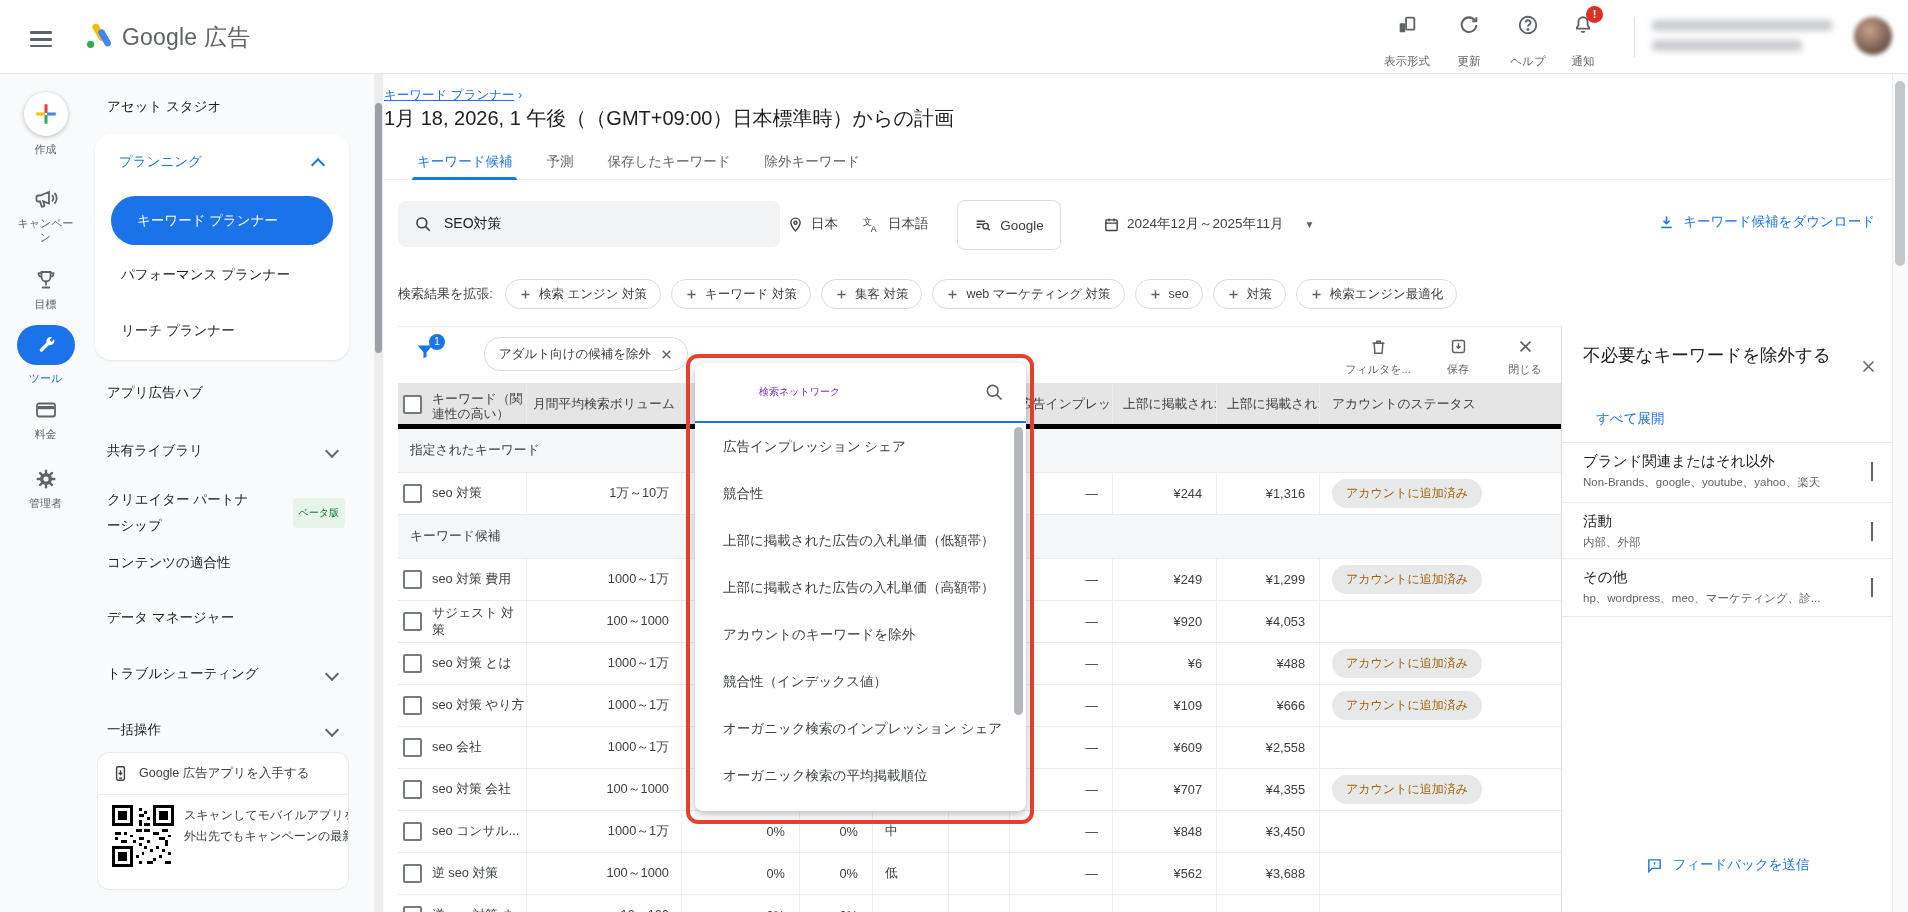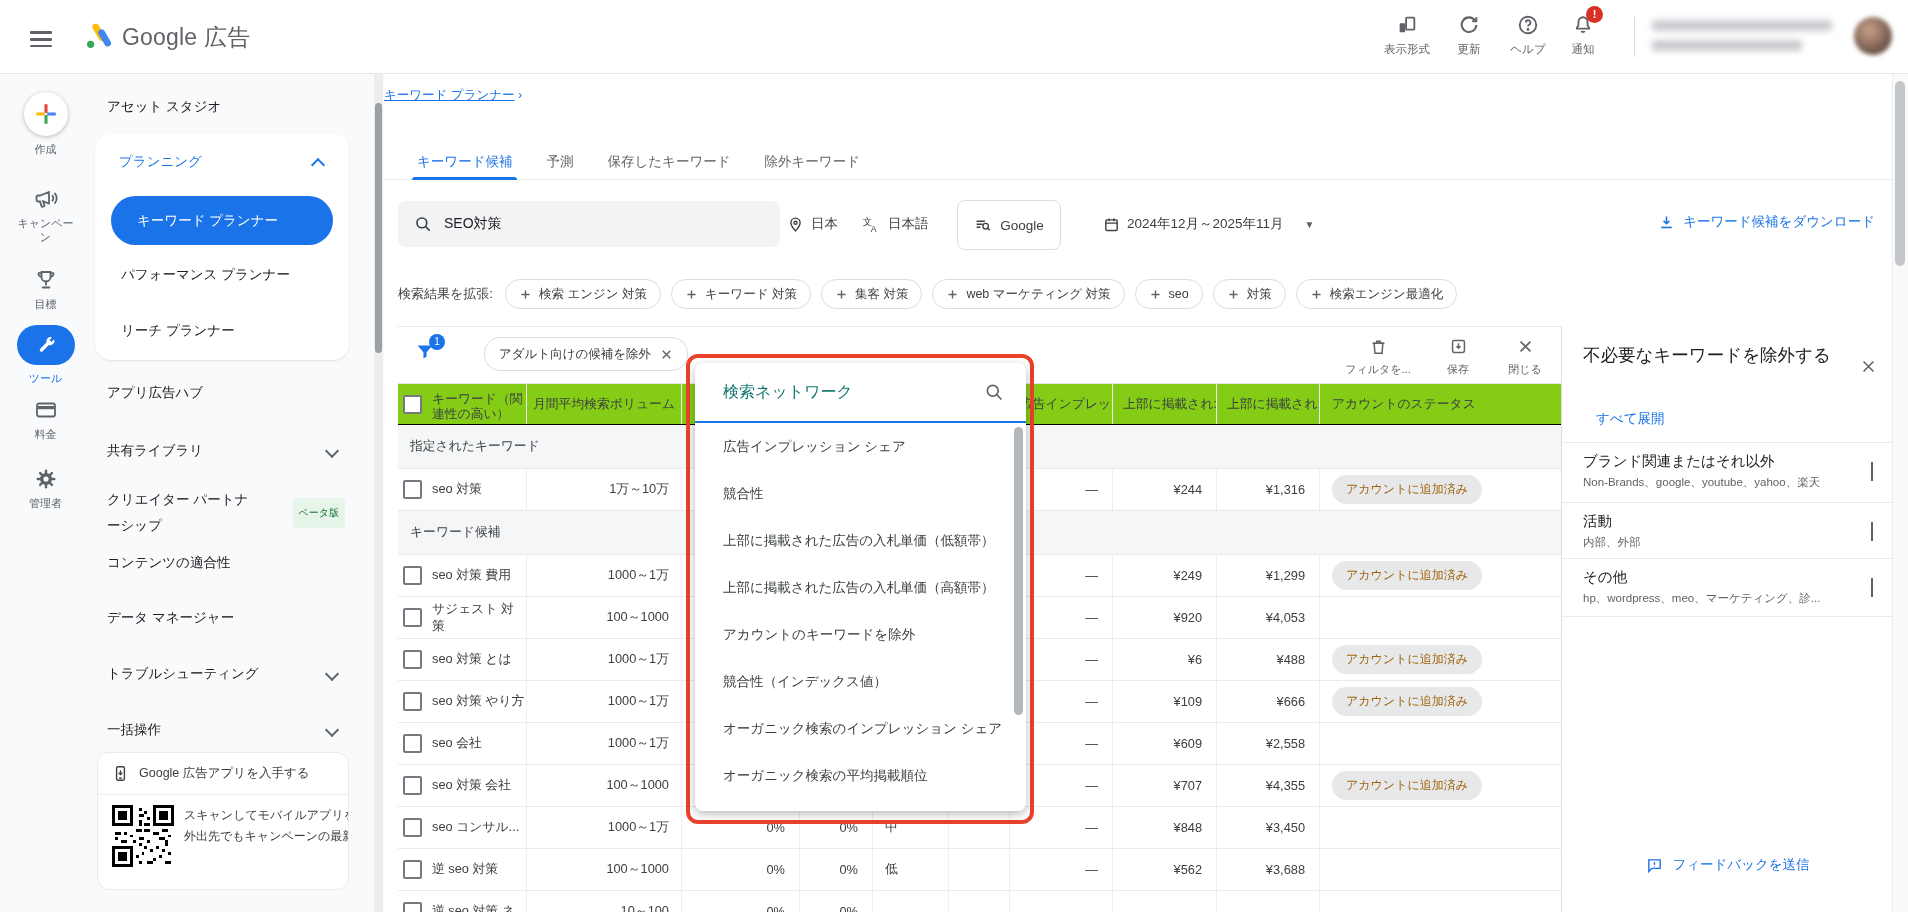--- a/index.html
+++ b/index.html
@@ -8,21 +8,21 @@
   .abs{position:absolute;}
   svg{display:block;}
   
   .topbar{position:absolute;top:0;left:0;width:1908px;height:73px;background:#fff;border-bottom:1px solid #e4e6e8;z-index:30;}
   .burger span{display:block;width:22px;height:2.4px;background:#5f6368;margin:4.4px 0;border-radius:1px;}
   .prodname{font-size:23px;color:#5f6368;letter-spacing:.2px;}
   .topsearch{position:absolute;left:280px;top:13px;width:486px;height:46px;border:1px solid #d7dadd;border-radius:8px;
     display:flex;align-items:center;gap:12px;padding:0 16px;box-sizing:border-box;background:#fff;color:#5f6368;font-size:14.5px;}
   .topact{position:absolute;top:12px;width:64px;text-align:center;color:#5f6368;}
   .topact .ic{height:26px;display:flex;justify-content:center;align-items:center;}
-  .topact .lb{font-size:11.5px;margin-top:4px;}
+  .topact .lb{font-size:11.5px;margin-top:16px;}
   .badge{position:absolute;top:-6px;right:12px;width:17px;height:17px;border-radius:50%;background:#d93025;color:#fff;
     font-size:11px;line-height:17px;text-align:center;font-weight:bold;}
   .blurbar{height:11px;border-radius:3px;background:#c9cbcf;filter:blur(3px);}
   .avatar{width:38px;height:38px;border-radius:50%;background:radial-gradient(circle at 40% 35%,#c9a18a,#6b5347 70%);filter:blur(2px);}
   .vdiv{width:1px;background:#dadce0;}
   
   .rail{position:absolute;left:0;top:73px;width:91px;bottom:0;background:#f9fafb;z-index:20;}
   .rail .item{position:absolute;left:0;width:91px;text-align:center;color:#3c4043;}
   .rail .lbl{font-size:11px;color:#5f6368;line-height:14px;}
   .createbtn{width:44px;height:44px;border-radius:50%;background:#fff;box-shadow:0 1px 4px rgba(60,64,67,.35);
@@ -68,21 +68,21 @@
   .funnelwrap{position:absolute;left:30px;top:6px;}
   .fbadge{position:absolute;top:-7px;right:-9px;width:16px;height:16px;border-radius:50%;background:#1a73e8;color:#fff;font-size:10px;
     line-height:16px;text-align:center;}
   .fchip{position:absolute;left:100px;top:2px;height:32px;display:flex;align-items:center;gap:9px;padding:0 14px;
     border:1px solid #dadce0;border-radius:16px;font-size:12.5px;color:#3c4043;background:#fff;}
   .tbtn{position:absolute;top:0px;width:74px;text-align:center;color:#5f6368;}
   .tbtn .ic{height:22px;display:flex;align-items:center;justify-content:center;}
   .tbtn .lb{font-size:11px;margin-top:5px;white-space:nowrap;}
   
   .table{position:absolute;left:14px;top:310px;width:1163px;border-top:1px solid #e4e6e8;font-size:12.8px;color:#3c4043;}
-  .thead{display:flex;height:40px;border-bottom:1px solid #000000;align-items:center;background:#84cc16;}
+  .thead{display:flex;height:40px;border-bottom:5px solid #000000;align-items:center;background:#e5e5e5;}
   .trow{display:flex;height:41px;border-bottom:1px solid #e8eaed;align-items:center;background:#fff;}
   .tsec{display:flex;height:44px;border-bottom:1px solid #e8eaed;align-items:center;background:#f5f6f7;padding-left:12px;box-sizing:border-box;color:#3c4043;}
   .c{height:100%;display:flex;align-items:center;box-sizing:border-box;border-right:1px solid #eceef0;overflow:hidden;}
   .c.cb{width:28px;justify-content:center;border-right:none;}
   .c.kw{width:101px;padding-left:6px;}
   .c.vol{width:155px;justify-content:flex-end;padding-right:12px;}
   .c.c3{width:118px;justify-content:flex-end;padding-right:14px;}
   .c.c4{width:73px;justify-content:flex-end;padding-right:14px;}
   .c.c5{width:76px;padding-left:12px;}
   .c.c6{width:61px;}
@@ -104,21 +104,21 @@
   .rdiv{position:absolute;left:0;width:332px;height:1px;background:#e8eaed;}
   .rsec-t{position:absolute;left:21px;font-size:14.5px;color:#202124;}
   .rsec-s{position:absolute;left:21px;font-size:11.5px;color:#5f6368;width:270px;white-space:nowrap;overflow:hidden;}
   .rchev{position:absolute;right:20px;}
   .feedback{position:absolute;left:0;top:530px;width:332px;display:flex;justify-content:center;align-items:center;gap:9px;color:#1a73e8;font-size:13.5px;}
   
   .annot{position:absolute;left:686px;top:354px;width:348px;height:470px;border:4px solid #e8412c;border-radius:12px;z-index:40;box-sizing:border-box;}
   .dropdown{position:absolute;left:695px;top:363px;width:331px;height:448px;background:#fff;border-radius:8px;
     box-shadow:0 3px 10px rgba(0,0,0,.28);z-index:41;overflow:hidden;}
   .dsearch{height:60px;border-bottom:2px solid #1a73e8;display:flex;align-items:center;padding:0 22px 0 28px;box-sizing:border-box;}
-  .dsearch .ph{flex:1;font-size:16px;color:#0f766e;}
+  .dsearch .ph{flex:1;font-size:10px;color:#6d28d9;margin-left:36px;}
   .dopt{height:47px;display:flex;align-items:center;padding-left:28px;font-size:13.5px;color:#3c4043;}
   .dscroll{position:absolute;right:3px;top:64px;width:9px;height:288px;border-radius:5px;background:#b4b8bd;}
   
   .pscroll{position:absolute;right:0;top:73px;width:15px;bottom:0;background:#fafafa;border-left:1px solid #ececec;z-index:25;}
   .pscroll .thumb{position:absolute;left:2px;top:8px;width:10px;height:185px;border-radius:6px;background:#c4c7ca;}
 </style>
 </head>
 <body>
 
 <div class="screen">
@@ -373,20 +373,21 @@
 
   <div class="sscroll">
       <div class="thumb"></div>
     </div>
 
   <div class="main">
     <div class="abs crumb" style="left:0;top:14px;">
       <a>キーワード プランナー</a>
       <span>›</span>
     </div>
+    <div class="abs ptitle" style="left:0;top:32px;">1月 18, 2026, 1 午後（（GMT+09:00）日本標準時）からの計画</div>
 
     <div class="tabs">
       <div class="tab active">キーワード候補</div>
       <div class="tab">予測</div>
       <div class="tab">保存したキーワード</div>
       <div class="tab">除外キーワード</div>
     </div>
 
     <div class="qsearch">
       <span>

